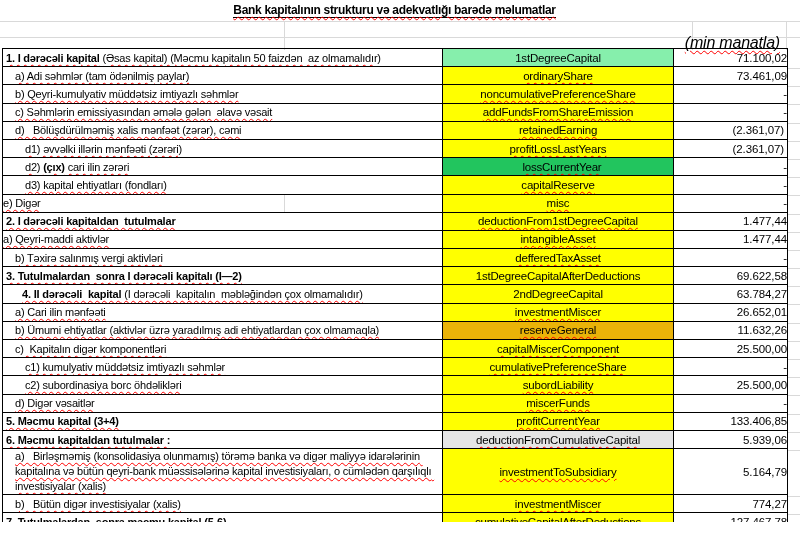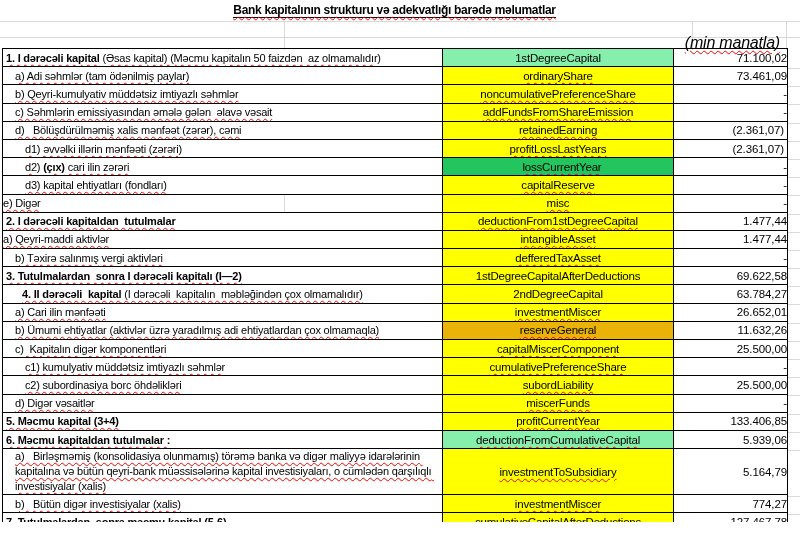--- a/index.html
+++ b/index.html
@@ -182,21 +182,21 @@
           <td class="code" style="background: rgb(255, 255, 0);"><span class="spell">miscerFunds</span></td>
           <td class="val"><span>-</span></td>
         </tr>
         <tr>
           <td class="desc" style="padding-left: 3px;"><span class="spell bold">5. Məcmu kapital (3+4)</span></td>
           <td class="code" style="background: rgb(255, 255, 0);"><span class="spell">profitCurrentYear</span></td>
           <td class="val"><span>133.406,85</span></td>
         </tr>
         <tr>
           <td class="desc" style="padding-left: 3px;"><span class="spell bold">6. Məcmu kapitaldan tutulmalar :</span></td>
-          <td class="code" style="background: #86efac; margin-left: 28px;"><span class="spell">deductionFromCumulativeCapital</span></td>
+          <td class="code" style="background: #e5e5e5; margin-left: 28px;"><span class="spell">deductionFromCumulativeCapital</span></td>
           <td class="val"><span>5.939,06</span></td>
         </tr>
         <tr class="tall">
           <td class="desc" style="padding-left: 12px;"><span class="spell">a)   Birləşməmiş (konsolidasiya olunmamış) törəmə banka və digər maliyyə idarələrinin kapitalına və bütün qeyri-bank müəssisələrinə kapital investisiyaları, o cümlədən qarşılıqlı investisiyalar (xalis)</span></td>
           <td class="code" style="background: rgb(255, 255, 0);"><span class="spell">investmentToSubsidiary</span></td>
           <td class="val"><span>5.164,79</span></td>
         </tr>
         <tr>
           <td class="desc" style="padding-left: 12px;"><span class="spell">b)   Bütün digər investisiyalar (xalis)</span></td>
           <td class="code" style="background: rgb(255, 255, 0);"><span class="spell">investmentMiscer</span></td>

